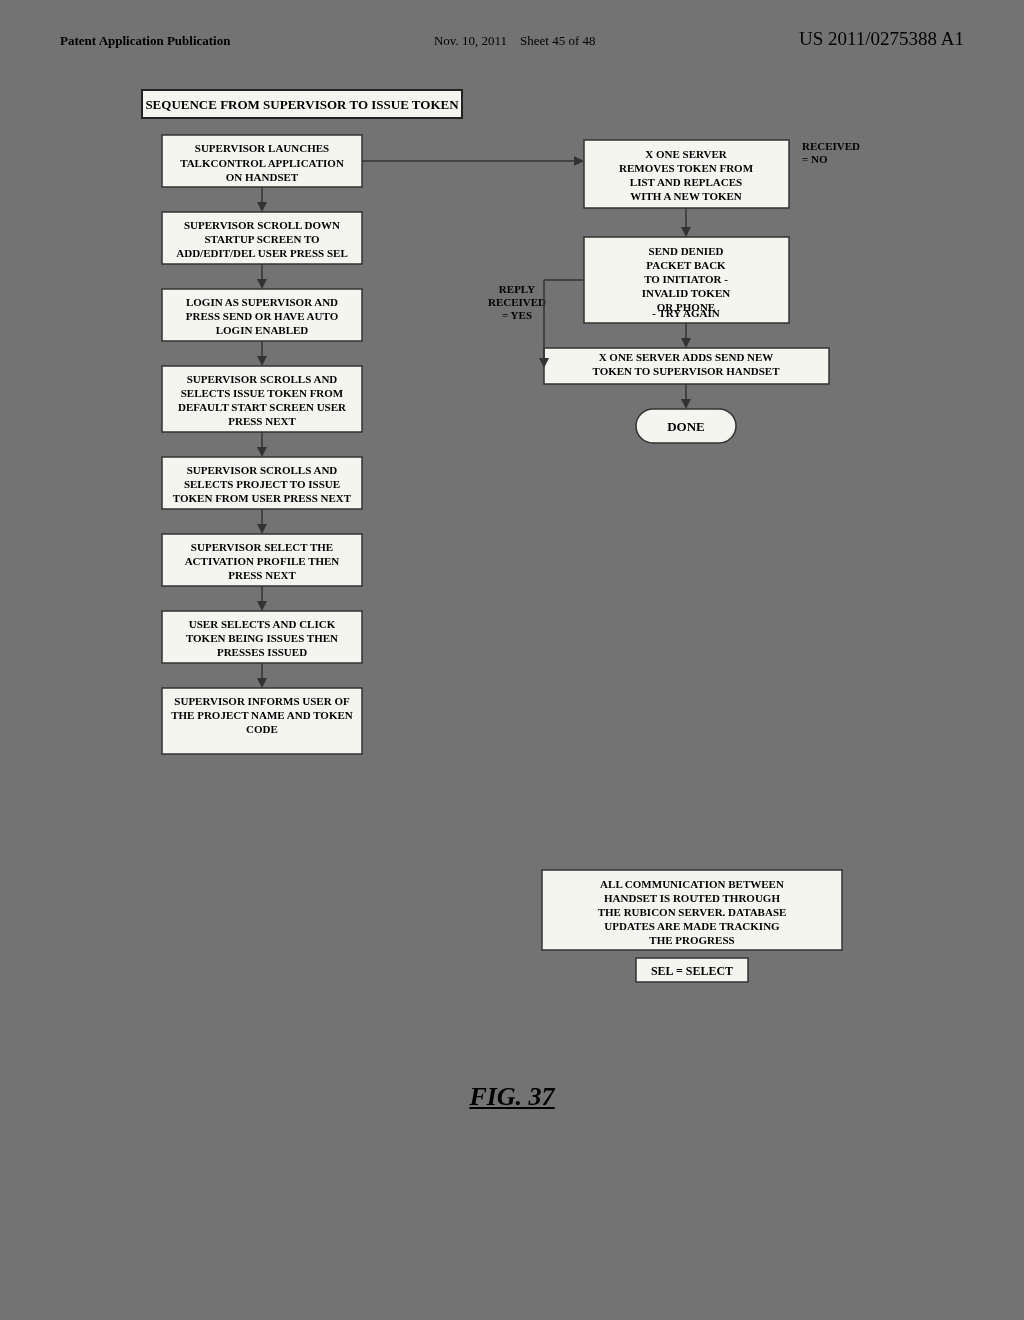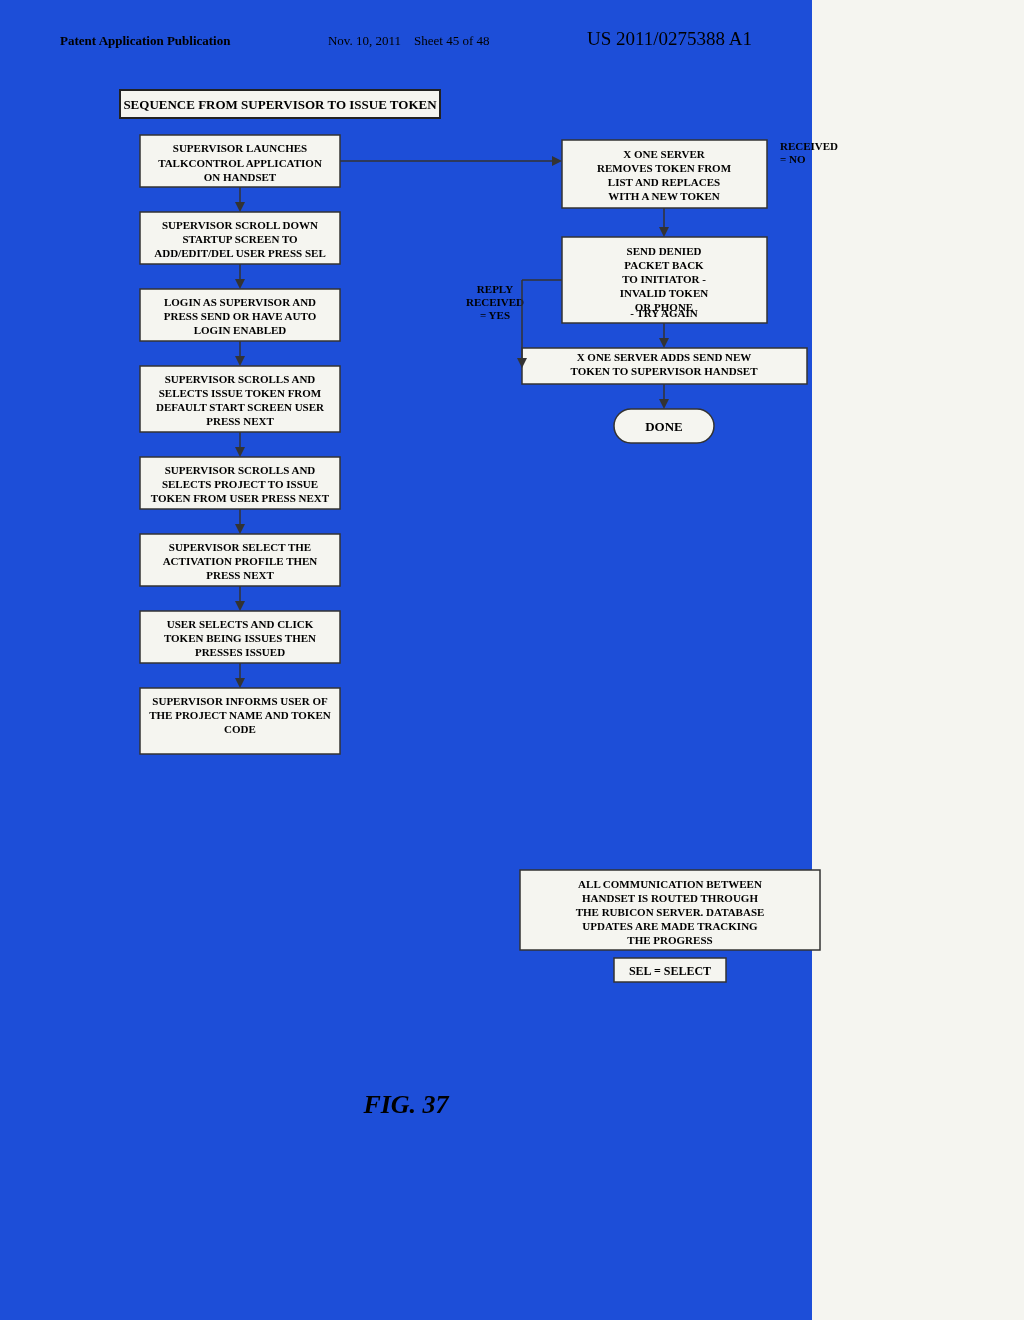--- a/index.html
+++ b/index.html
@@ -6,23 +6,23 @@
     body {
       background: #f5f5f0;
       font-family: 'Times New Roman', Times, serif;
       width: 1024px;
       min-height: 1320px;
       position: relative;
       overflow-x: hidden;
     }
 
     .page {
-      width: 812px;
+      width: 1024px;
       min-height: 1320px;
-      background: #1d4ed8;
+      background: #737373;
       padding: 0;
       position: relative;
     }
 
     
     .header {
       display: flex;
       justify-content: space-between;
       align-items: baseline;
       padding: 28px 60px 10px 60px;
@@ -36,35 +36,36 @@
       font-size: 13px;
     }
     .header-right {
       font-size: 19px;
     }
 
     
     .content {
       padding: 20px 60px 40px 60px;
       position: relative;
+      text-decoration: underline;
     }
 
     
     .flowchart-svg {
       display: block;
       margin: 0 auto;
     }
 
     
     .fig-caption {
       text-align: center;
       font-size: 26px;
       font-style: italic;
       font-weight: bold;
-      margin-top: 30px;
+      margin-top: 22px;
       font-family: 'Times New Roman', Times, serif;
     }
   </style>
 </head>
 <body>
 
 <div class="page">
 
   <div class="header">
     <span class="header-left">Patent Application Publication</span>

